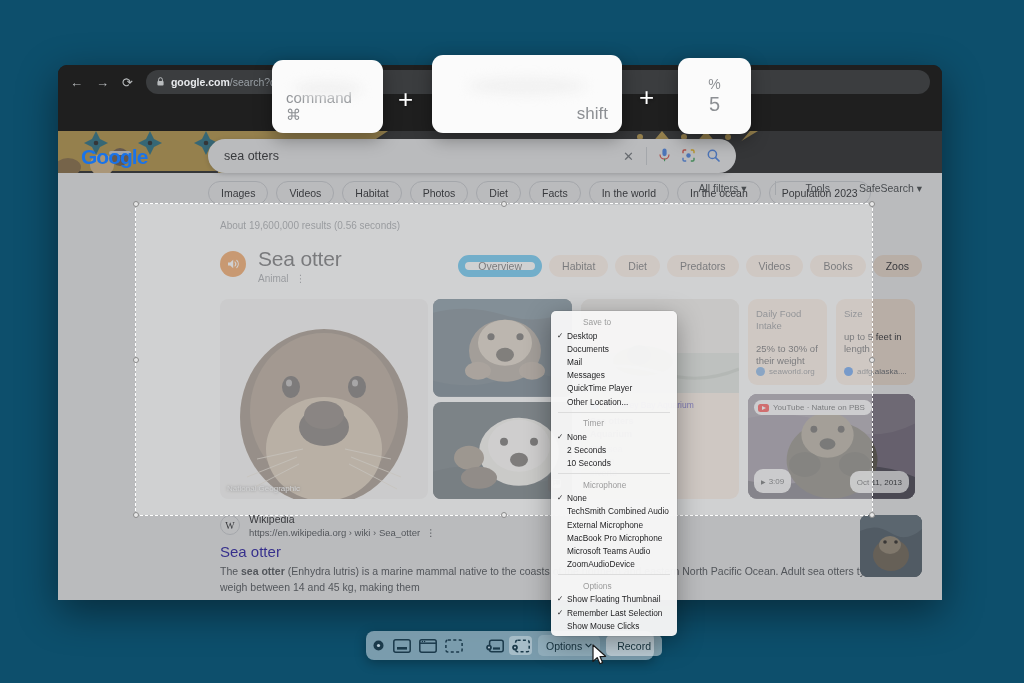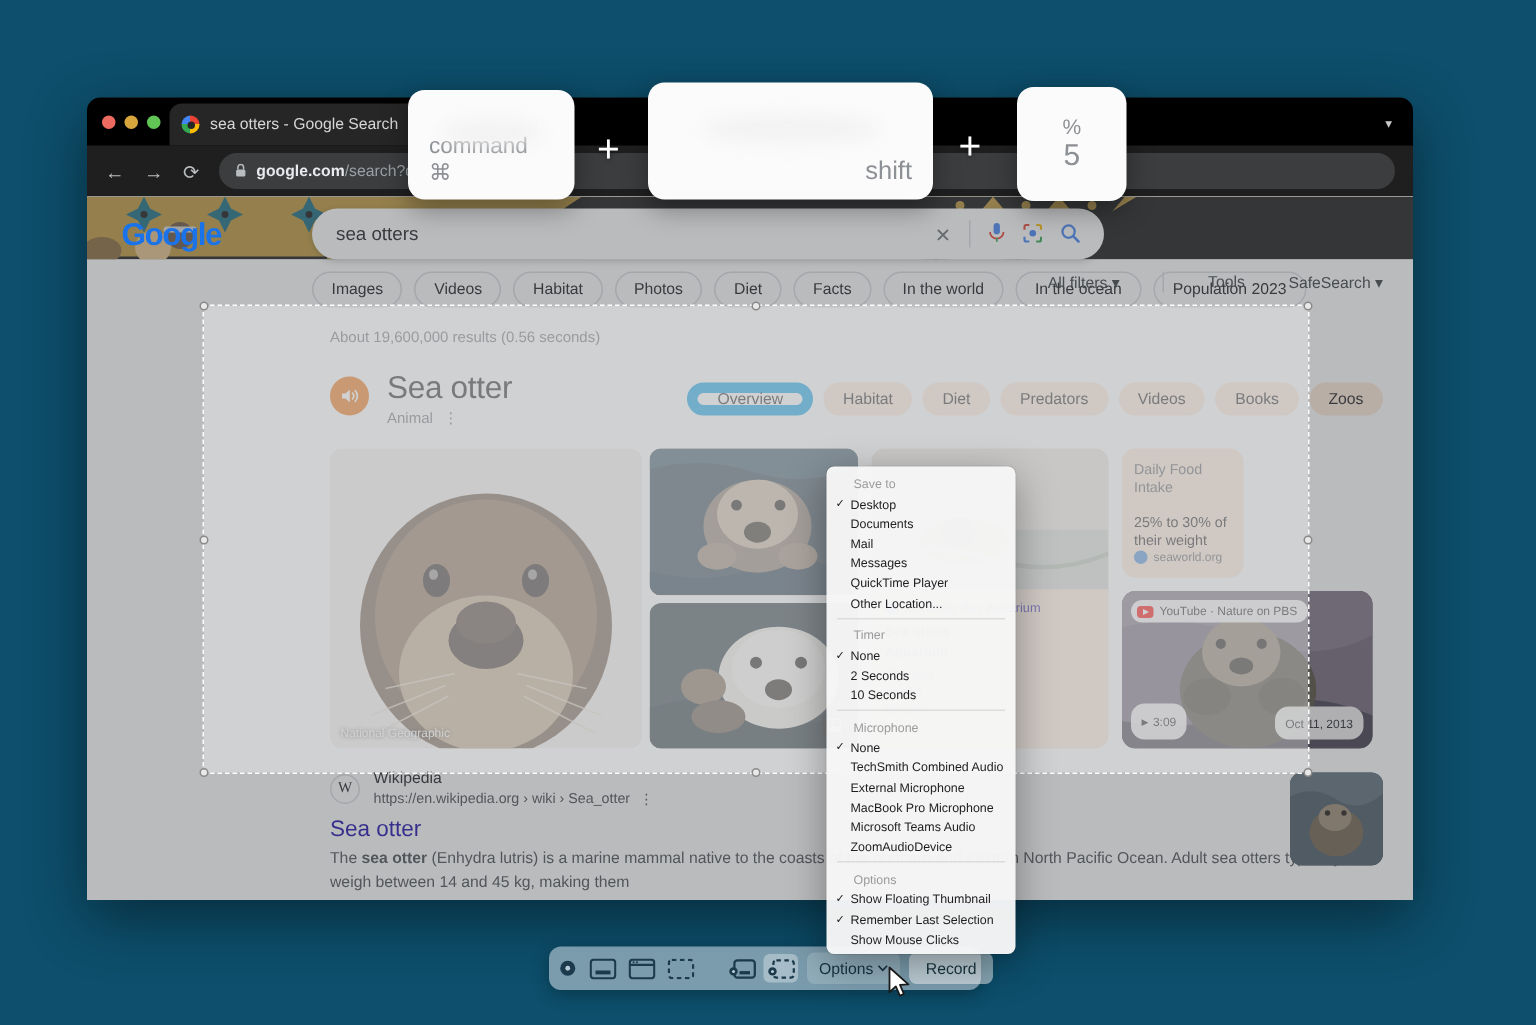--- a/index.html
+++ b/index.html
@@ -162,46 +162,32 @@
   #optbtn{height:21px;border-radius:5px;background:rgba(255,255,255,.18);
       display:flex;align-items:center;gap:3px;padding:0 8px;font-size:10.5px;color:#16333f;}
   #recbtn{height:21px;border-radius:5px;background:rgba(255,255,255,.5);
       display:flex;align-items:center;padding:0 11px;font-size:10.5px;color:#16333f;}
 
   
   #menu{position:absolute;left:551px;top:311px;width:126px;
       background:rgba(246,246,246,.97);border-radius:5px;
       box-shadow:0 7px 26px rgba(0,0,0,.34),0 0 0 .5px rgba(0,0,0,.14);
       padding:4px 0;font-size:8.3px;color:#1d1d1f;}
-  .mhead{padding:2px 8px 2px 18px;color:#9b9b9b;}
+  .mhead{padding:2px 8px 2px 32px;color:#9b9b9b;}
   .mitem{padding:1.6px 8px 1.6px 16px;position:relative;white-space:nowrap;}
   .mitem .ck{position:absolute;left:6px;top:1.6px;font-size:7.5px;}
   .msep{height:1px;background:#dcdcdc;margin:3.5px 7px;}
 
   #cursor{position:absolute;left:592px;top:644px;width:15px;height:22px;}
 </style>
 </head>
 <body>
 
 <div id="browser">
 
-  <div id="tabstrip">
-    <div class="traffic">
-      <span class="tl r"></span>
-      <span class="tl y"></span>
-      <span class="tl g"></span>
-    </div>
-    <div id="tab">
-      <span class="favicon"></span>
-      <span id="tabtitle">sea otters - Google Search</span>
-      <span id="tabclose">✕</span>
-    </div>
-    <div id="newtab">+</div>
-    <div id="wincaret">▾</div>
-  </div>
 
   <div id="omnibar">
     <span class="navico">←</span>
     <span class="navico">→</span>
     <span class="navico">⟳</span>
     <div id="urlbox">
       <span id="lock">
         <svg width="7" height="9" viewBox="0 0 7 9">
             <path d="M1.6 4V2.6a1.9 1.9 0 013.8 0V4" stroke="#b9bcbe" stroke-width="1" fill="none"></path>
             <rect x="0.4" y="4" width="6.2" height="4.6" rx="1" fill="#b9bcbe"></rect>
@@ -415,20 +401,28 @@
         <div class="rcol">
           <div class="rcards">
               <div class="infocard">
                 <div class="ic-label">Daily Food Intake</div>
                 <div class="ic-val">25% to 30% of their weight</div>
                 <div class="ic-src">
                   <span class="srcdot" style="background: rgb(74, 144, 217);"></span>
                   <span>seaworld.org</span>
                 </div>
               </div>
+              <div class="infocard">
+                <div class="ic-label">Size</div>
+                <div class="ic-val">up to 5 feet in length</div>
+                <div class="ic-src">
+                  <span class="srcdot" style="background: rgb(26, 115, 232);"></span>
+                  <span>adfg.alaska....</span>
+                </div>
+              </div>
             </div>
           <div id="video">
             <svg width="100%" height="100%" viewBox="0 0 167 92" preserveAspectRatio="xMidYMid slice" style="position:absolute;inset:0">
               <rect width="167" height="92" fill="#6f6376"></rect>
               <path d="M0 24 q44 -14 86 4 t81 -8 V0 H0Z" fill="#7d7282"></path>
               <path d="M0 74 q46 12 84 -4 t83 8 V92 H0Z" fill="#3e3a47"></path>
               <ellipse cx="84" cy="58" rx="40" ry="34" fill="#4e4739"></ellipse>
               <ellipse cx="80" cy="36" rx="23" ry="20" fill="#8d8069"></ellipse>
               <ellipse cx="80" cy="44" rx="7" ry="5" fill="#241f1a"></ellipse>
               <circle cx="68" cy="31" r="3" fill="#1b1714"></circle>

